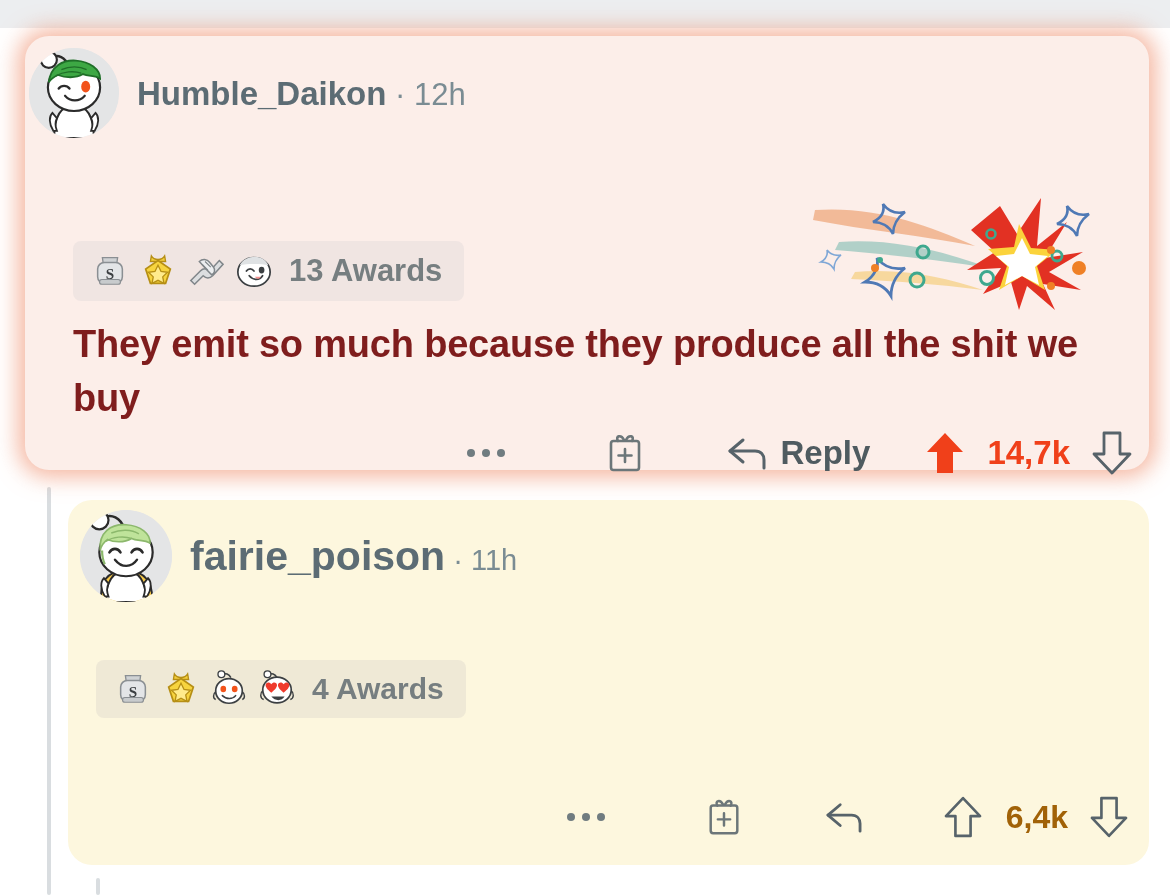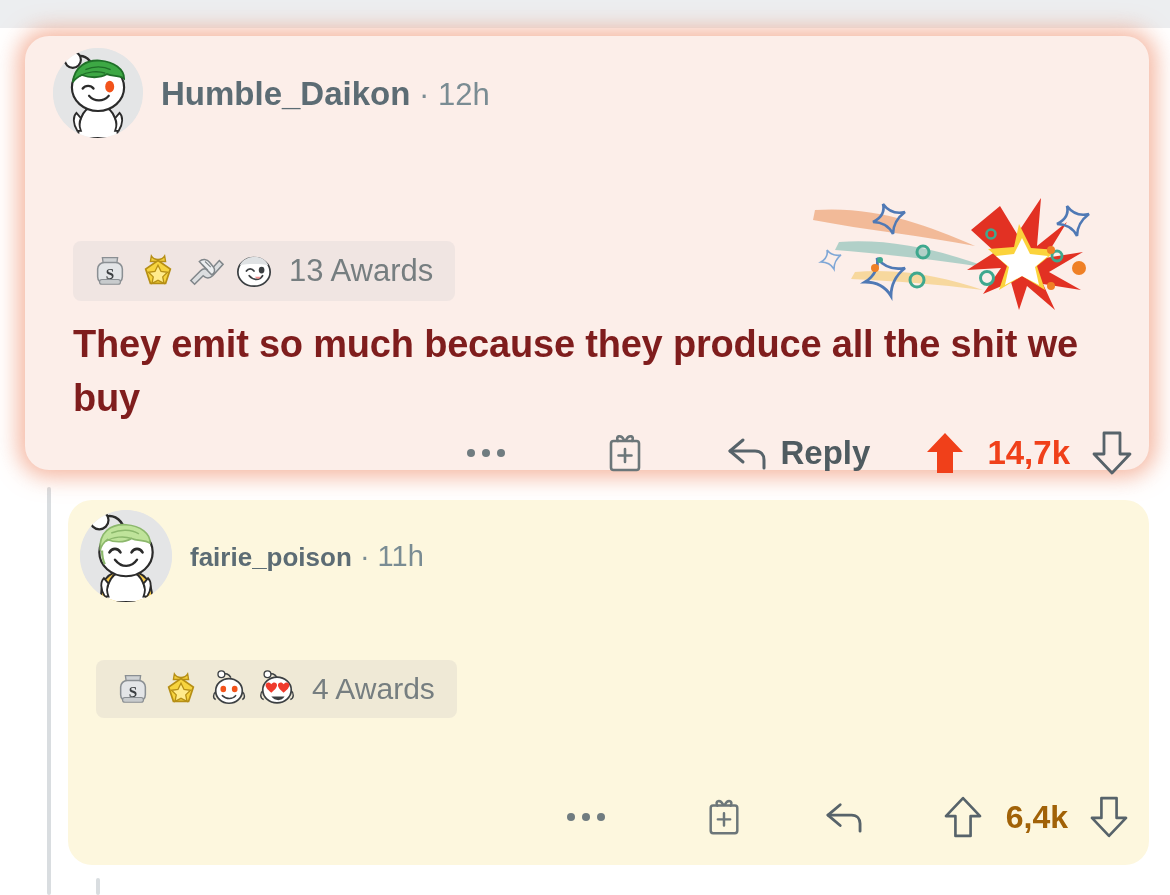--- a/index.html
+++ b/index.html
@@ -64,21 +64,21 @@
     width: 100%;
     height: 100%;
   }
 
   
   .comment-header {
     position: absolute;
     display: flex;
     align-items: center;
   }
-  #comment-card-0 .comment-header { left: 28px; top: 12px; }
+  #comment-card-0 .comment-header { left: 4px; top: 12px; }
   #comment-card-1 .comment-header { left: 12px; top: 10px; }
 
   .avatar {
     position: relative;
     border-radius: 50%;
     background: #e4e5e6;
     flex: 0 0 auto;
     overflow: visible;
   }
   #avatar-0 { width: 90px; height: 90px; }
@@ -89,21 +89,21 @@
   .author-line {
     margin-left: 18px;
     white-space: nowrap;
     line-height: 1;
   }
   .author-name {
     font-weight: bold;
     color: #5c6c74;
   }
   #comment-card-0 .author-name { font-size: 33px; }
-  #comment-card-1 .author-name { font-size: 26px; }
+  #comment-card-1 .author-name { font-size: 41px; }
 
   .meta-sep, .timestamp {
     color: #7a8c93;
     font-weight: normal;
   }
   #comment-card-0 .meta-sep, #comment-card-0 .timestamp { font-size: 31px; }
   #comment-card-1 .meta-sep, #comment-card-1 .timestamp { font-size: 29px; }
 
   
   .awards-pill {
@@ -129,20 +129,21 @@
     width: 38px;
     height: 38px;
     margin-right: 10px;
     flex: 0 0 auto;
   }
   .award-icon svg { display:block; width:100%; height:100%; overflow: visible; }
   .awards-count {
     color: #767e80;
     white-space: nowrap;
     margin-left: 6px;
+    font-weight: bold;
   }
   #awards-pill-0 .awards-count { font-size: 31px; }
   #awards-pill-1 .awards-count { font-size: 30px; }
 
   
   .comment-body {
     position: absolute;
     color: #7f1d1d;
     letter-spacing: -0.2px;
     font-weight: bold;

